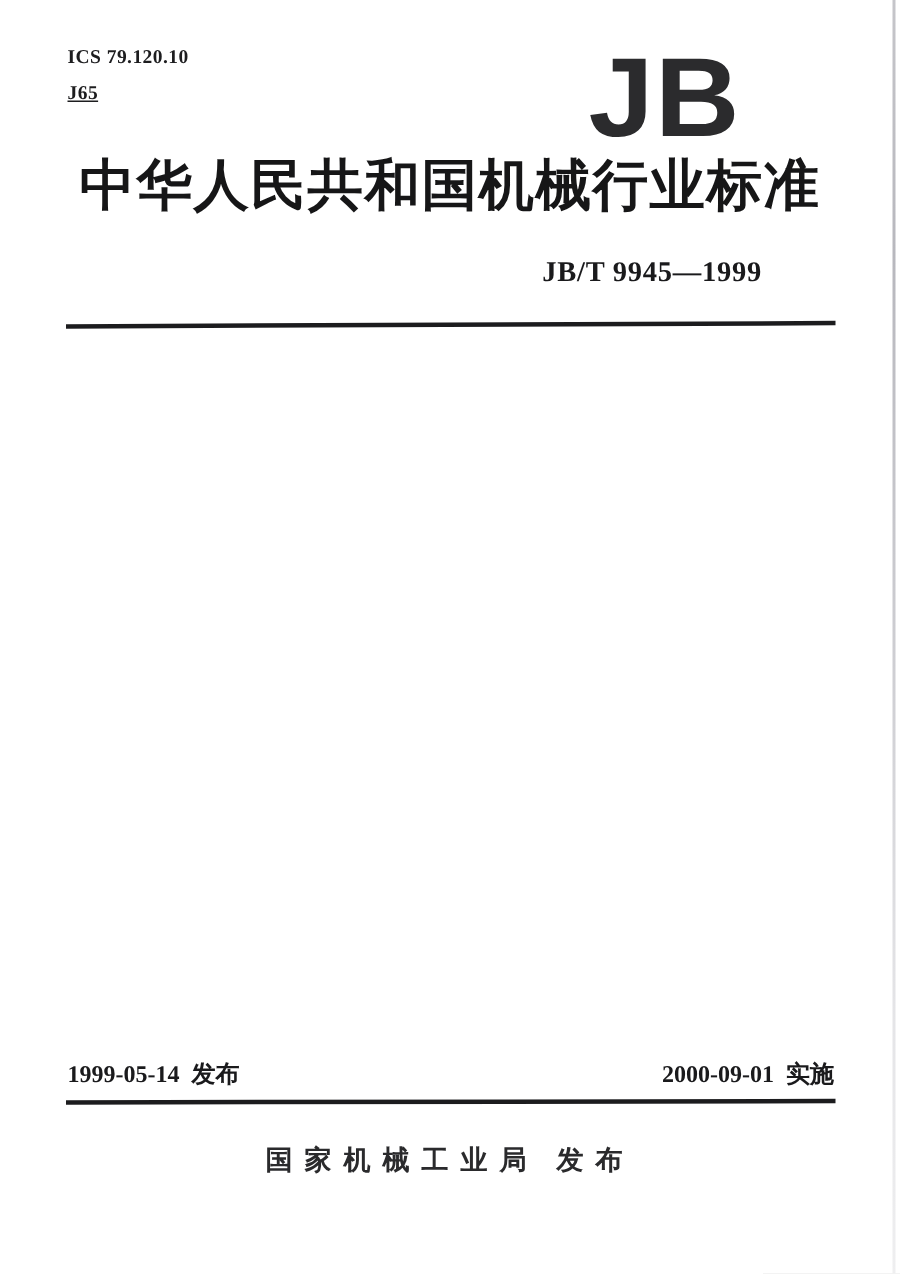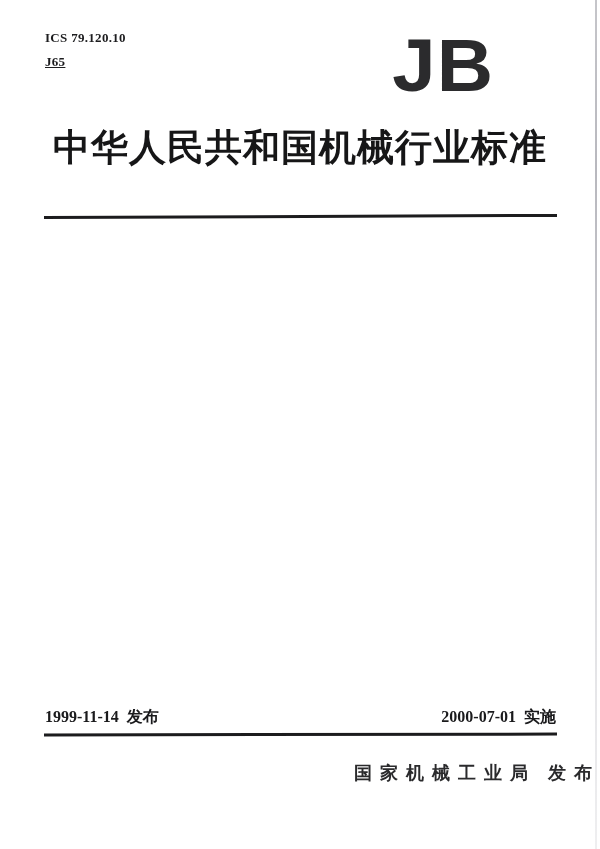--- a/index.html
+++ b/index.html
@@ -40,31 +40,30 @@
     font-weight: bold;
     line-height: 1;
     letter-spacing: 1px;
     color: #2b2b2d;
     transform: scaleY(0.96);
   }
 
   
   .std-heading {
     position: absolute;
-    top: 128px;
+    top: 102px;
     left: 0;
     width: 100%;
     text-align: center;
     font-size: 37px;
     font-weight: bold;
     letter-spacing: 1px;
     line-height: 1.2;
     color: #161617;
     white-space: nowrap;
-    font-family: Liberation Mono, monospace;
   }
 
   
   .std-number {
     position: absolute;
     top: 171px;
     right: 92px;
     font-size: 19px;
     font-weight: bold;
     letter-spacing: 0.5px;
@@ -117,21 +116,21 @@
     color: #1a1a1c;
   }
   .date-row .cjk { margin-left: 8px; font-size: 16px; }
 
   
   .publisher {
     position: absolute;
     top: 761px;
     left: 0;
     width: 100%;
-    text-align: right;
+    text-align: center;
     font-size: 18px;
     font-weight: bold;
     color: #2a2a2c;
     white-space: nowrap;
   }
   .publisher .agency { letter-spacing: 8px; }
   .publisher .pub-gap { display: inline-block; width: 12px; }
   .publisher .action { letter-spacing: 8px; }
 
   
@@ -158,30 +157,31 @@
 
   <div class="codes serif">
     <div>ICS 79.120.10</div>
     <div class="line2">J65</div>
   </div>
 
   <div class="jb-logo sans">JB</div>
 
   <div class="std-heading sans">中华人民共和国机械行业标准</div>
 
+  <div class="std-number serif">JB/T 9945—1999</div>
 
   <div class="rule rule-top"></div>
 
 
   <div class="date-row">
     <div>
-      <span class="serif">1999-11-14</span><span class="cjk sans">发布</span>
+      <span class="serif">1999-05-14</span><span class="cjk sans">发布</span>
     </div>
     <div>
-      <span class="serif">2000-07-01</span><span class="cjk sans">实施</span>
+      <span class="serif">2000-09-01</span><span class="cjk sans">实施</span>
     </div>
   </div>
 
   <div class="rule rule-bottom"></div>
 
   <div class="publisher sans">
     <span class="agency">国家机械工业局</span><span class="pub-gap"></span><span class="action">发布</span>
   </div>
 
   <div class="scan-edge"></div>

